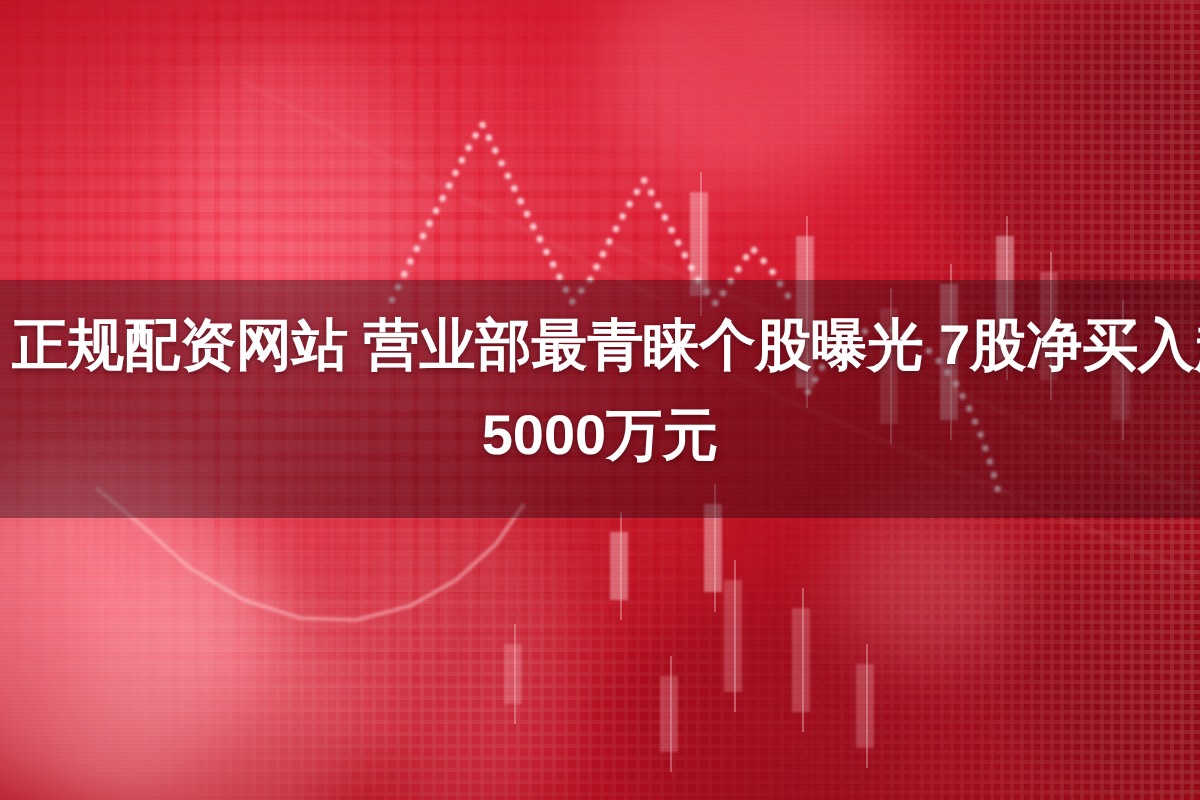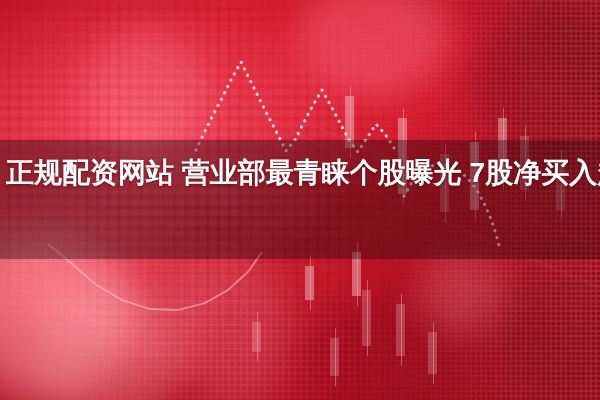--- a/index.html
+++ b/index.html
@@ -226,17 +226,18 @@
       <path d="M 300 120 L 600 248"></path>
       <path d="M 300 160 L 600 288"></path>
       <path d="M 120 40 L 330 150"></path>
     </g>
   </svg>
 
   <div class="text-band"></div>
 
   <div class="headline">
     <span class="l1">正规配资网站 营业部最青睐个股曝光 7股净买入超</span>
+    <span class="l2">5000万元</span>
   </div>
 
   <div class="layer vignette"></div>
   <div class="layer grain"></div>
 </div>
 
 </body></html>

